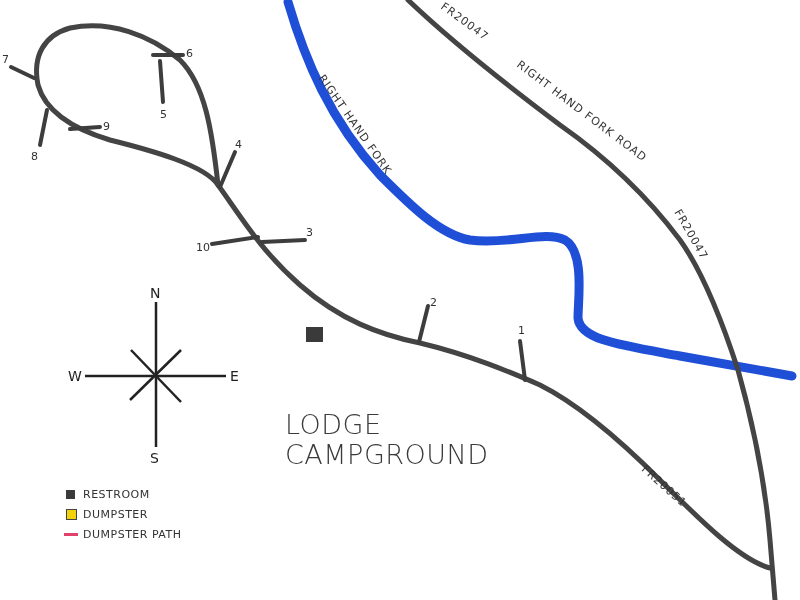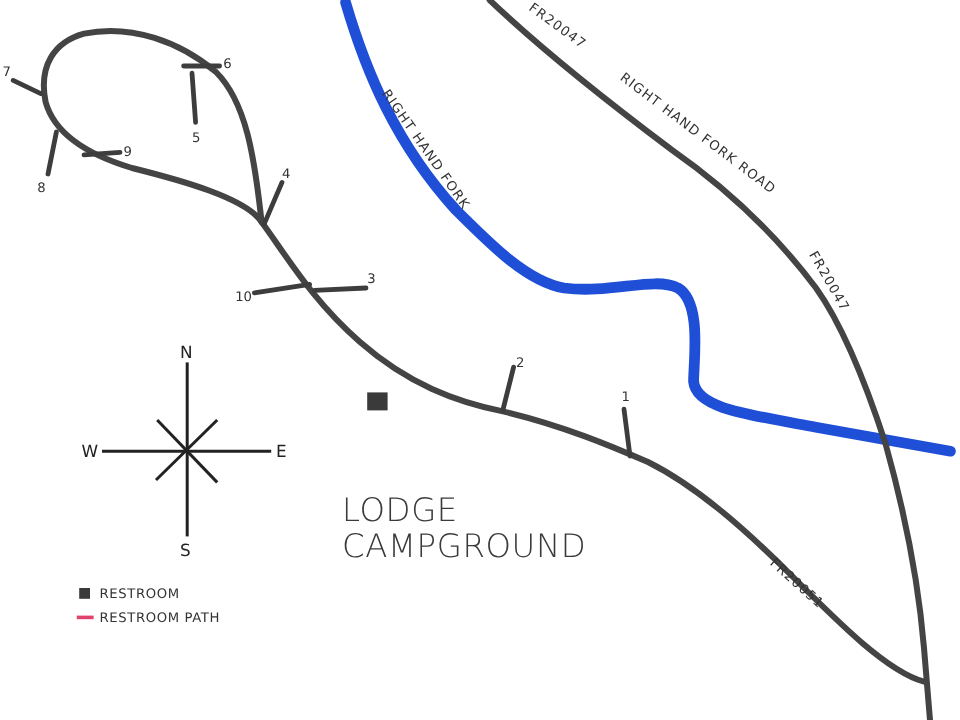--- a/index.html
+++ b/index.html
@@ -78,16 +78,20 @@
   <text class="title" x="285" y="434">LODGE</text>
   <text class="title" x="285" y="464">CAMPGROUND</text>
 </svg>
 
 <div class="legend">
   <div class="legend-row">
     <span class="sw sw-rest"></span>
     <span>RESTROOM</span>
   </div>
   <div class="legend-row">
+    <span class="sw sw-dump"></span>
+    <span>DUMPSTER</span>
+  </div>
+  <div class="legend-row">
     <span class="sw sw-line" style="background:#e0426b"></span>
-    <span>RESTROOM PATH</span>
+    <span>DUMPSTER PATH</span>
   </div>
 </div>
 
 </body></html>

